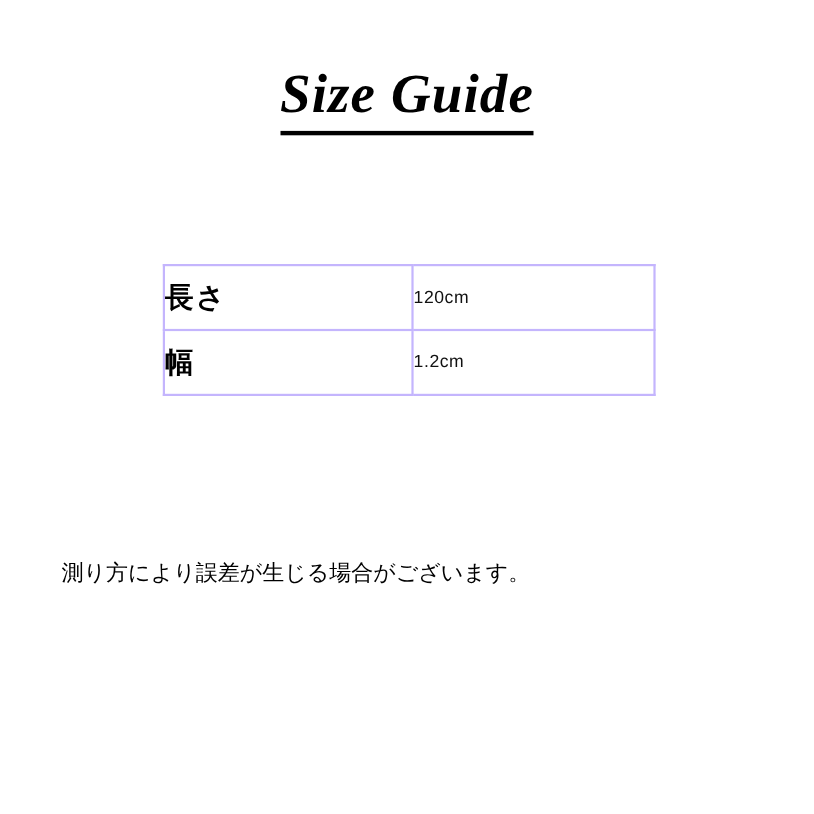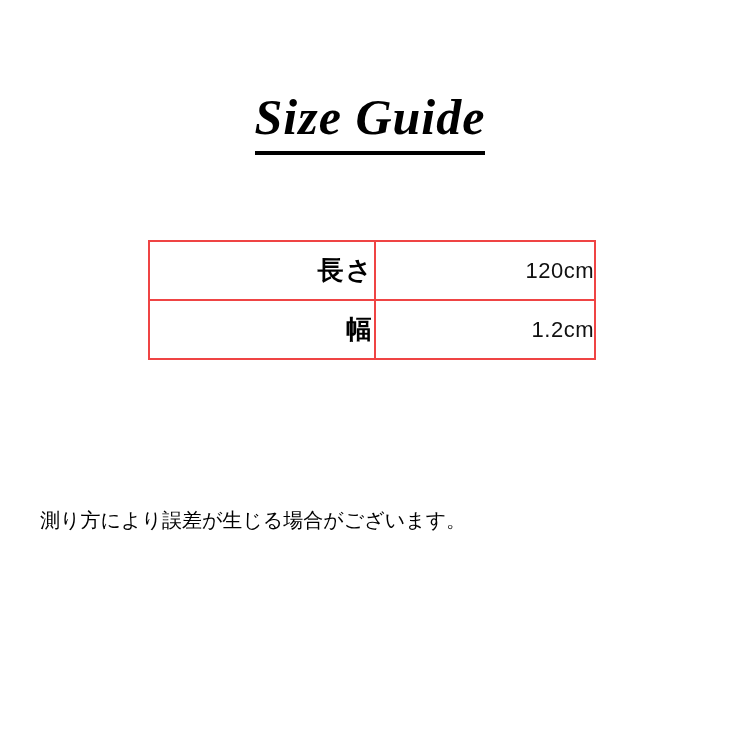--- a/index.html
+++ b/index.html
@@ -31,55 +31,54 @@
     display: inline-block;
     font-family: "Liberation Serif", serif;
     font-style: italic;
     font-weight: bold;
     font-size: 50px;
     letter-spacing: 1px;
     line-height: 1.1;
     padding-bottom: 6px;
     border-bottom: 4px solid #000000;
     color: #000000;
-    margin-top: 32px;
   }
   .size-table {
     position: absolute;
     top: 240px;
     left: 148px;
     width: 444px;
     border-collapse: collapse;
     table-layout: fixed;
   }
   .size-table td {
-    border: 2px solid #ef4444;
+    border: 2px solid #c4b5fd;
     height: 57px;
     padding: 0;
     vertical-align: middle;
-    text-align: right;
+    text-align: left;
   }
   .size-table td.label-cell {
     width: 224px;
     font-size: 26px;
     font-weight: 600;
     font-family: "DejaVu Sans", sans-serif;
     letter-spacing: 2px;
   }
   .size-table td.value-cell {
     width: 218px;
-    font-size: 22px;
+    font-size: 16px;
     font-family: "Liberation Sans", sans-serif;
     letter-spacing: 0.5px;
     color: #111111;
   }
   .notes {
     position: absolute;
     top: 505px;
-    left: 40px;
+    left: 56px;
     width: 680px;
   }
   .note-line {
     font-family: "DejaVu Sans", sans-serif;
     font-size: 20px;
     line-height: 1.55;
     color: #000000;
     white-space: nowrap;
   }
 </style>

